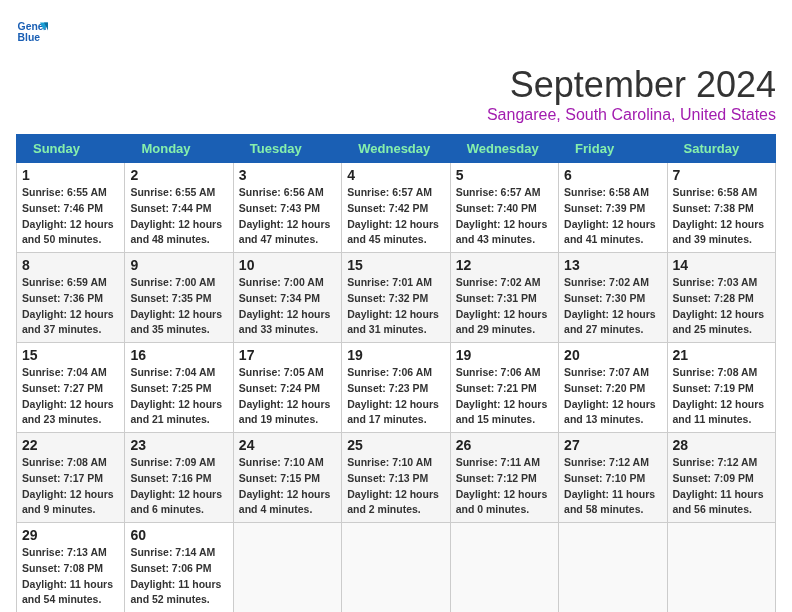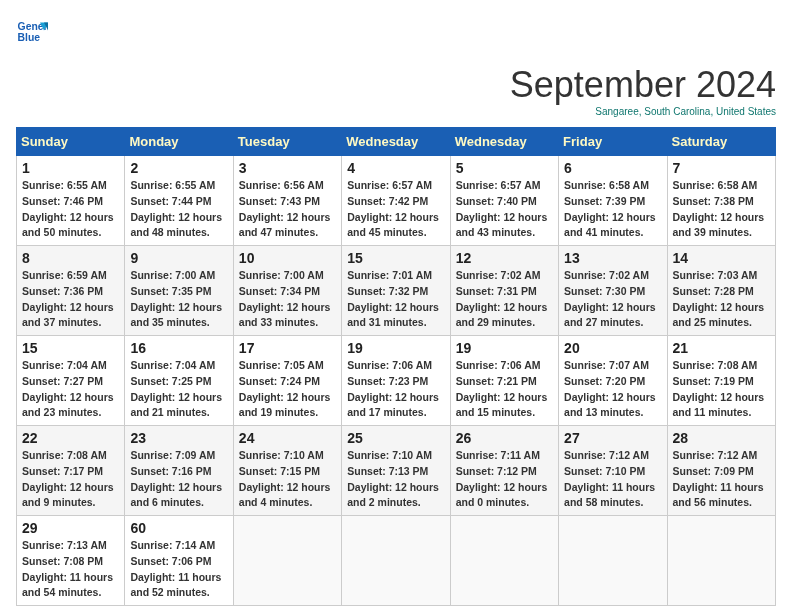--- a/index.html
+++ b/index.html
@@ -28,32 +28,32 @@
     .title-area {
       text-align: right;
     }
     .month-title {
       font-size: 36px;
       color: #333;
       font-weight: normal;
       margin-top: 48px;
     }
     .subtitle {
-      font-size: 10px;
-      color: #0f766e;
+      font-size: 16px;
+      color: #a21caf;
     }
     table {
       width: 100%;
       border-collapse: collapse;
       font-size: 11px;
     }
     thead th {
       background: #1a5fb4;
-      color: #fef9c3;
-      padding: 6px 4px;
+      color: #86efac;
+      padding: 6px 16px;
       text-align: left;
       font-size: 13px;
       font-weight: bold;
       border: 1px solid #1a5fb4;
     }
     tbody td {
       border: 1px solid #ccc;
       vertical-align: top;
       padding: 4px 5px;
       height: 80px;

